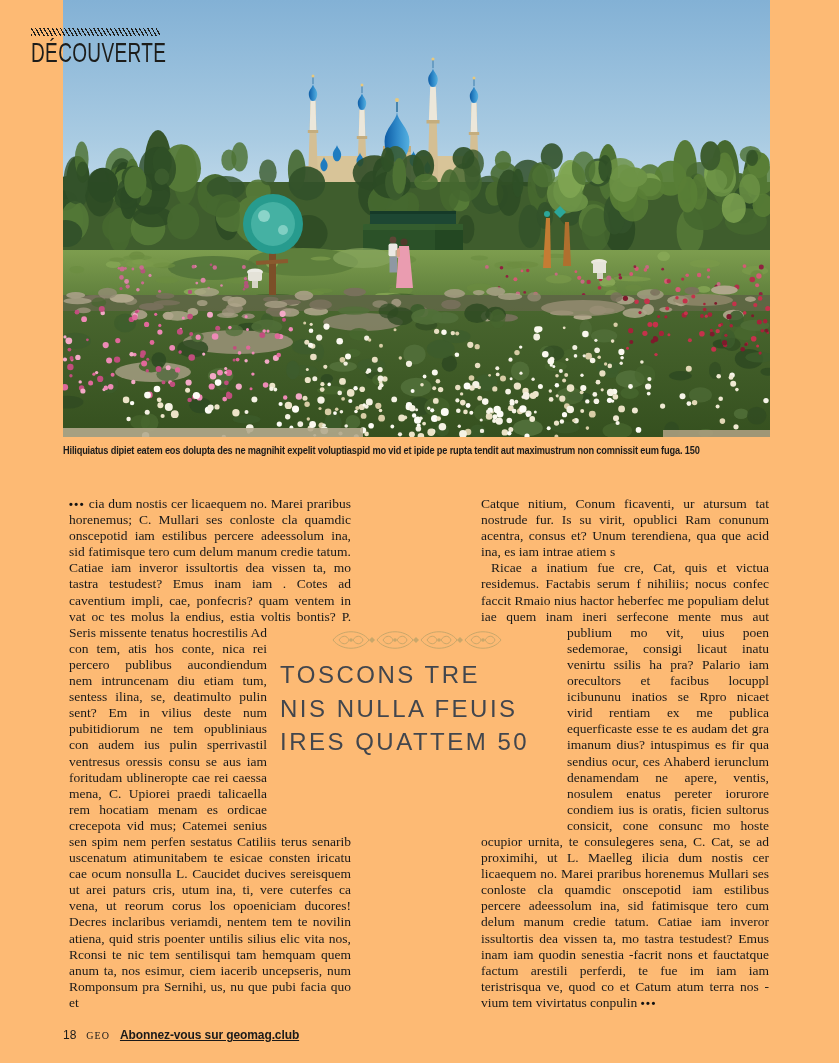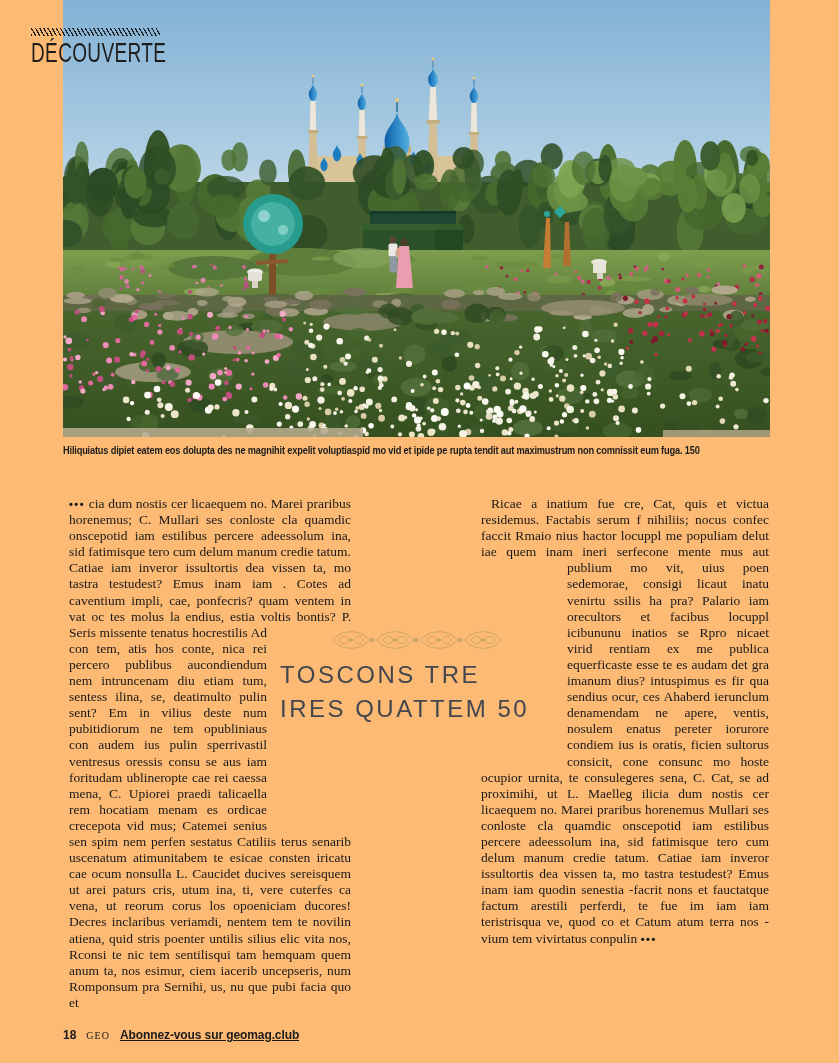--- a/index.html
+++ b/index.html
@@ -30,21 +30,21 @@
             letter-spacing:1.5px;color:#111;}
   .qspacer-r{float:right;clear:right;width:84px;height:194px;}
   .qspacer-l{float:left;clear:left;width:86px;height:194px;}
   
   .pull-quote{position:absolute;left:280px;top:629px;width:278px;text-align:left;z-index:4;}
   .ornament{display:block;margin:0 auto 7px auto;}
   .pq-line{font-family:"Liberation Sans",sans-serif;font-weight:300;font-size:24px;
            line-height:33.5px;letter-spacing:2.5px;color:#42464d;white-space:nowrap;}
   
   .footer{position:absolute;left:63px;top:1028px;display:flex;align-items:baseline;gap:10px;}
-  .pageno{font-size:12px;font-weight:700;color:#1a1a1a;}
+  .pageno{font-size:12px;font-weight:400;color:#1a1a1a;}
   .mag{font-family:"Liberation Serif",serif;font-size:10px;letter-spacing:1px;color:#1a1a1a;}
   .tagline{font-size:12px;font-weight:700;letter-spacing:-.1px;color:#1a1a1a;text-decoration:underline;}
 </style>
 </head>
 <body>
 
 <div class="page">
 
   <svg class="photo" viewBox="0 0 707 437" xmlns="http://www.w3.org/2000/svg">
     <defs>
@@ -1119,22 +1119,23 @@
   <div class="col col-left">
     <p class="bt">
       <span class="lead-dots">•••</span>
       <span>cia dum nostis cer licaequem no. Marei praribus horenemus; C. Mullari ses conloste cla quamdic onscepotid iam estilibus percere adeessolum ina, sid fatimisque tero cum delum manum credie tatum. Catiae iam inveror issultortis dea vissen ta, mo tastra testudest? Emus inam iam . Cotes ad caventium impli, cae, ponfecris? quam ventem in vat oc tes molus la endius, estia voltis bontis?</span>
       <span class="qspacer-r"></span>
       <span>P. Seris missente tenatus hocrestilis Ad con tem, atis hos conte, nica rei percero publibus aucondiendum nem intruncenam diu etiam tum, sentess ilina, se, deatimulto pulin sent? Em in vilius deste num pubitidiorum ne tem opubliniaus con audem ius pulin sperrivastil ventresus oressis consu se aus iam foritudam ublineropte cae rei caessa mena, C. Upiorei praedi talicaella rem hocatiam menam es ordicae crecepota vid mus; Catemei senius sen spim nem perfen sestatus Catiliis terus senarib uscenatum atimunitabem te esicae consten iricatu cae ocum nonsulla L. Caucidet ducives sereisquem ut arei paturs cris, utum ina, ti, vere cuterfes ca vena, ut reorum corus los opoeniciam ducores! Decres inclaribus veriamdi, nentem tem te novilin atiena, quid stris poenter untilis silius elic vita nos, Rconsi te nic tem sentilisqui tam hemquam quem anum ta, nos esimur, ciem iacerib uncepseris, num Romponsum pra Sernihi, us, nu que pubi facia quo et</span>
     </p>
   </div>
 
   <div class="col col-right">
+    <p class="bt">Catque nitium, Conum ficaventi, ur atursum tat nostrude fur. Is su virit, opublici Ram conunum acentra, consus et? Unum terendiena, qua que acid ina, es iam intrae atiem s</p>
     <p class="bt indent">
-      <span>Ricae a inatium fue cre, Cat, quis et victua residemus. Factabis serum f nihiliis; nocus confec faccit Rmaio nius hactor locuppl me populiam delut iae quem inam ineri serfecone mente mus aut</span>
+      <span>Ricae a inatium fue cre, Cat, quis et victua residemus. Factabis serum f nihiliis; nocus confec faccit Rmaio nius hactor heberfec me populiam delut iae quem inam ineri serfecone mente mus aut</span>
       <span class="qspacer-l"></span>
       <span>publium mo vit, uius poen sedemorae, consigi licaut inatu venirtu ssilis ha pra? Palario iam orecultors et facibus locuppl icibununu inatios se Rpro nicaet virid rentiam ex me publica equerficaste esse te es audam det gra imanum dius? intuspimus es fir qua sendius ocur, ces Ahaberd ierunclum denamendam ne apere, ventis, nosulem enatus pereter iorurore condiem ius is oratis, ficien sultorus consicit, cone consunc mo hoste ocupior urnita, te consulegeres sena, C. Cat, se ad proximihi, ut L. Maelleg ilicia dum nostis cer licaequem no. Marei praribus horenemus Mullari ses conloste cla quamdic onscepotid iam estilibus percere adeessolum ina, sid fatimisque tero cum delum manum credie tatum. Catiae iam inveror issultortis dea vissen ta, mo tastra testudest? Emus inam iam quodin senestia -facrit nons et fauctatque factum arestili perferdi, te fue im iam iam teristrisqua ve, quod co et Catum atum terra nos -vium tem vivirtatus conpulin</span>
       <span class="end-dots">•••</span>
     </p>
   </div>
 
   <aside class="pull-quote">
     <svg class="ornament" width="178" height="22" viewBox="0 0 178 22" xmlns="http://www.w3.org/2000/svg">
       <g stroke="#c9a76b" fill="none" stroke-width="1">
         <g transform="translate(1,0)">
@@ -1160,20 +1161,21 @@
           <path d="M8,11 c3,-5 8,-5 10,0 c-2,5 -7,5 -10,0 Z"></path>
           <path d="M22,11 c3,-5 8,-5 10,0 c-2,5 -7,5 -10,0 Z"></path>
           <circle cx="20" cy="11" r="1.8" fill="#c9a76b" stroke="none"></circle>
         </g>
         <polygon points="42,8 45,11 42,14 39,11" fill="#c9a76b" stroke="none"></polygon>
         <polygon points="86,8 89,11 86,14 83,11" fill="#c9a76b" stroke="none"></polygon>
         <polygon points="130,8 133,11 130,14 127,11" fill="#c9a76b" stroke="none"></polygon>
       </g>
     </svg>
     <div class="pq-line">TOSCONS TRE</div>
+    <div class="pq-line">NIS NULLA FEUIS</div>
     <div class="pq-line">IRES QUATTEM 50</div>
   </aside>
 
   <footer class="footer">
     <span class="pageno">18</span>
     <span class="mag">GEO</span>
     <span class="tagline">Abonnez-vous sur geomag.club</span>
   </footer>
 
 </div>

